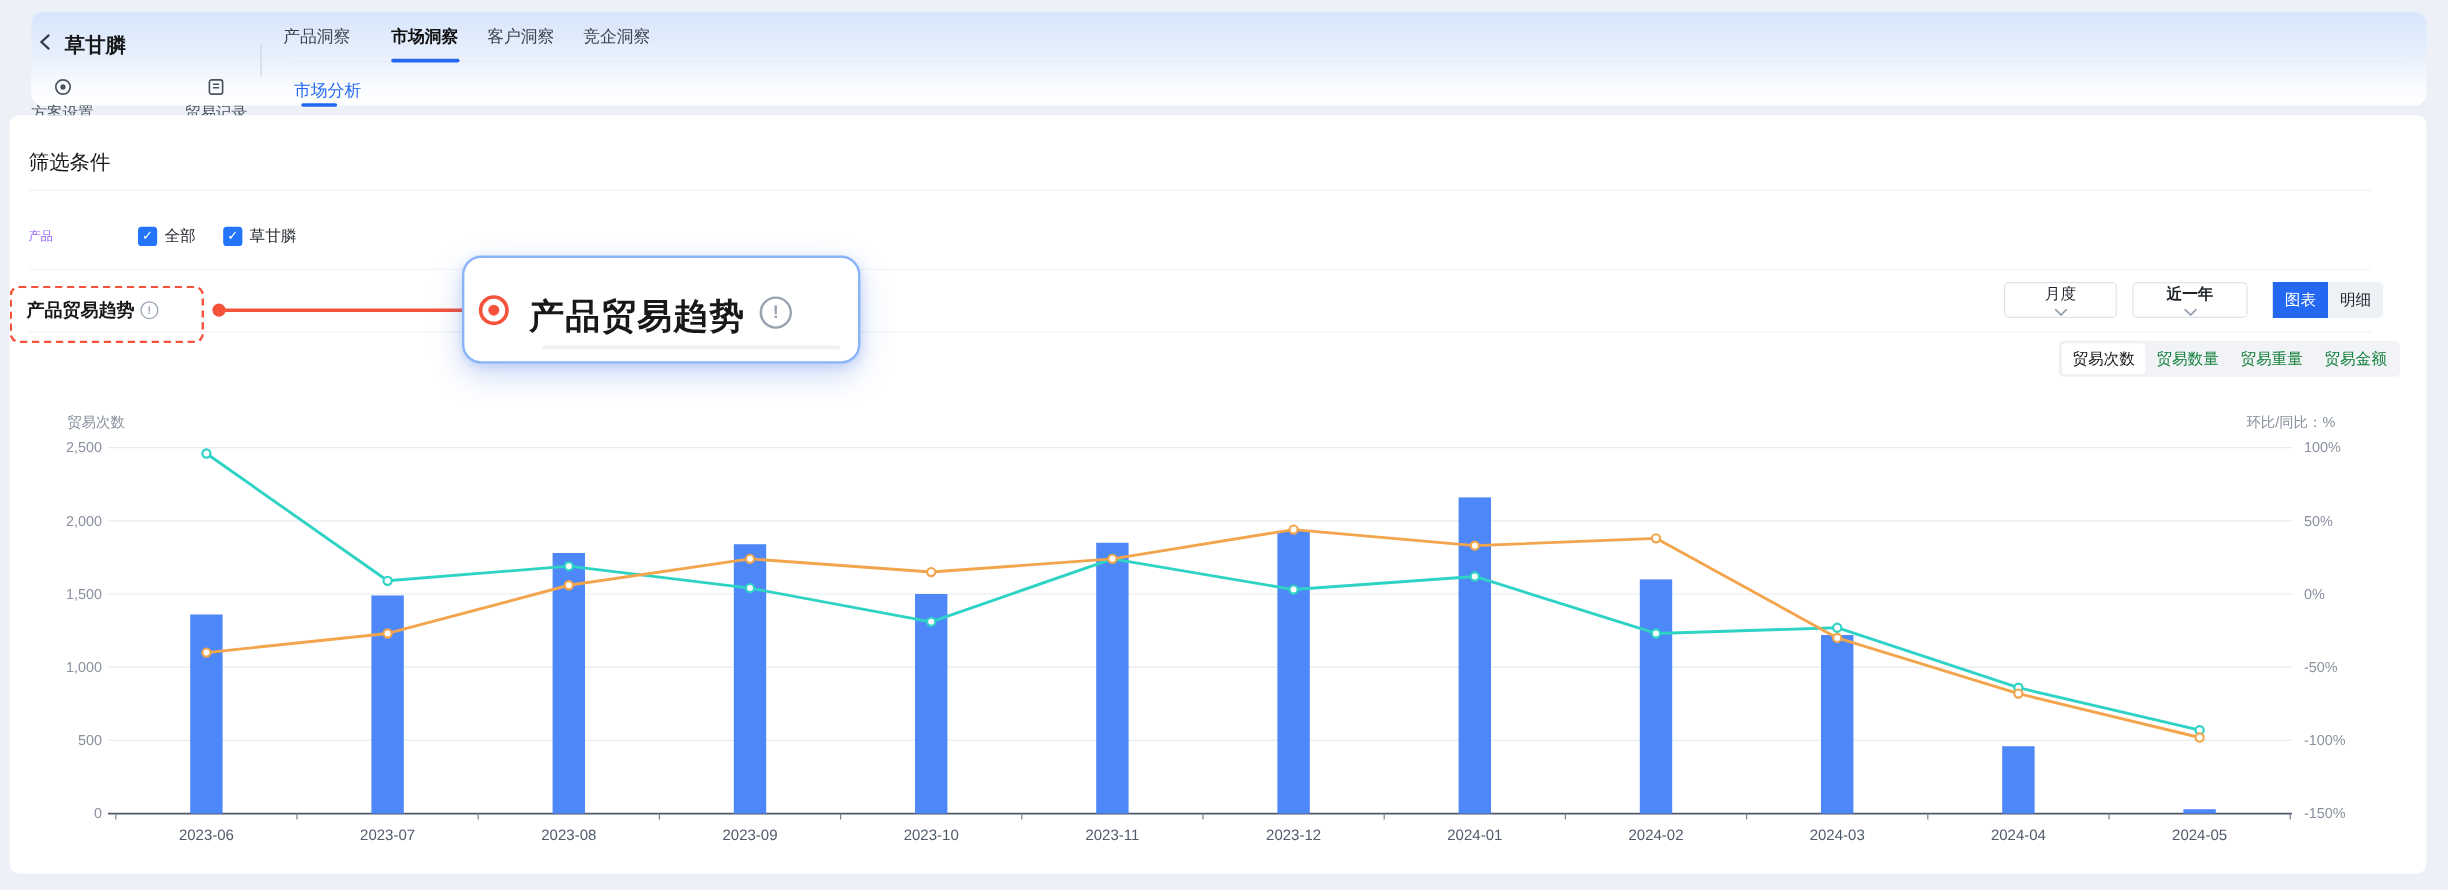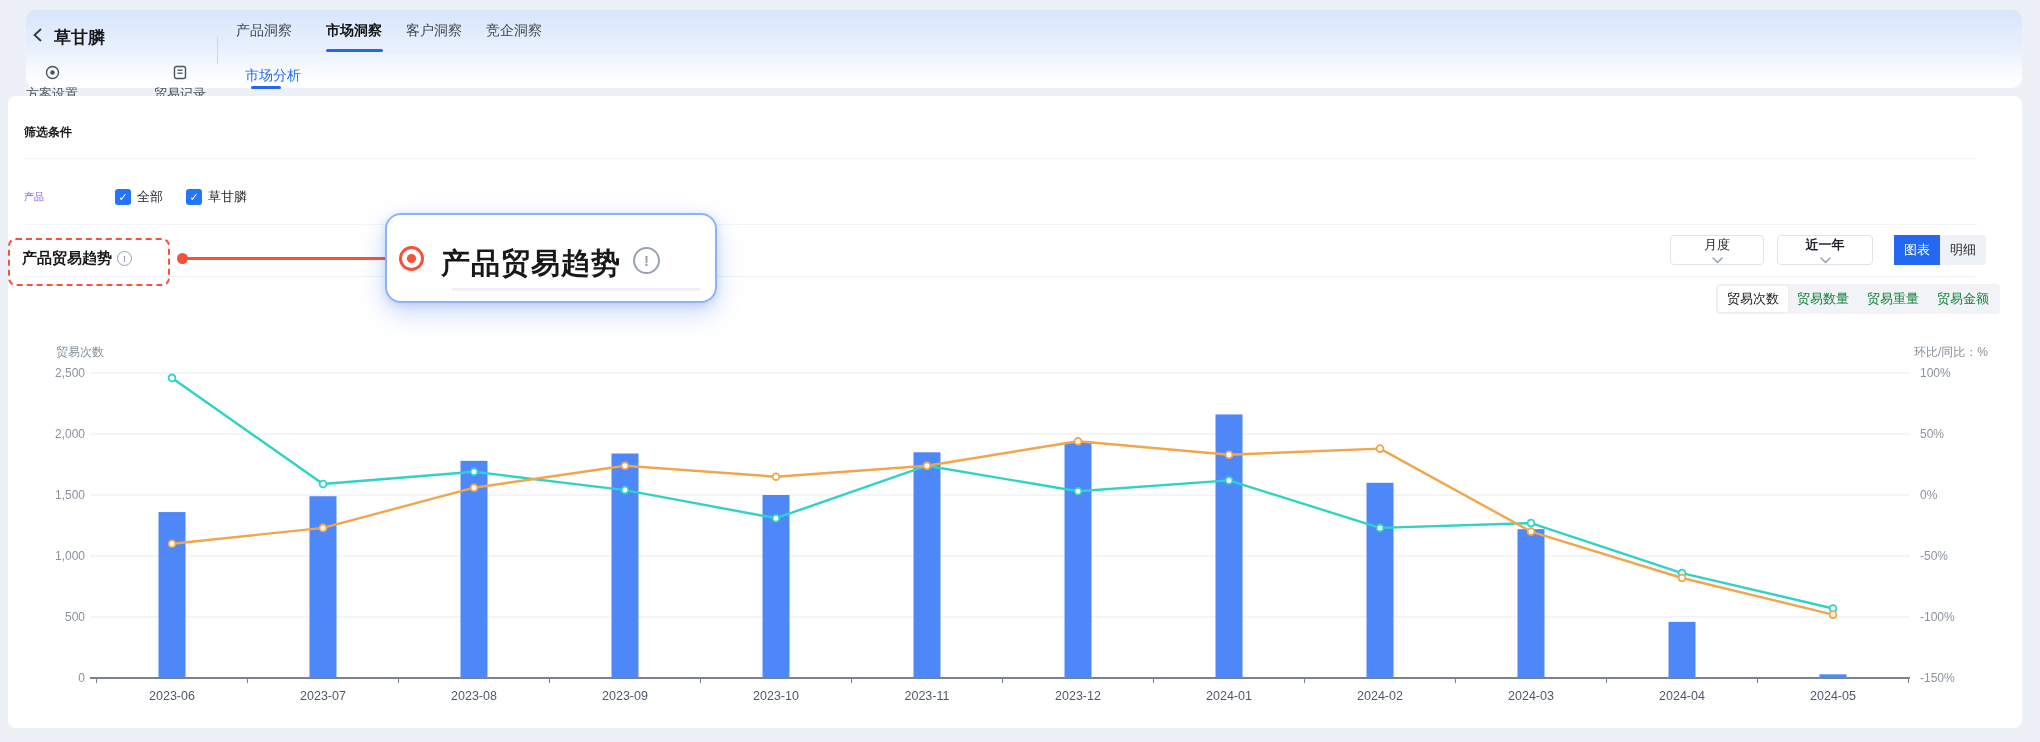--- a/index.html
+++ b/index.html
@@ -15,21 +15,21 @@
   .hdr-action svg{display:block;}
   .vdiv{left:217px;top:37px;width:1px;height:27px;background:#ccd6e6;}
   .tab{top:22px;font-size:14px;color:#3c434d;cursor:pointer;}
   .tab.active{font-weight:bold;color:#111;}
   .tabs-underline{left:245px;top:51px;width:1760px;height:1px;background:#e6ecf6;}
   .tab-ink{left:326px;top:49px;width:57px;height:3px;background:#2468f2;border-radius:2px;}
   .subtab{left:245px;top:67px;font-size:14px;color:#2468f2;font-weight:500;cursor:pointer;}
   .subtab-ink{left:251px;top:86px;width:30px;height:3px;background:#2468f2;border-radius:2px;}
   
   .main-card{left:8px;top:96px;width:2014px;height:632px;background:#fff;border-radius:8px;}
-  .filter-title{left:24px;top:124px;font-size:12px;font-weight:bold;color:#17181a;}
+  .filter-title{left:24px;top:124px;font-size:17px;font-weight:normal;color:#17181a;}
   .div1{left:24px;top:158px;width:1952px;height:1px;background:#f0f2f5;}
   .row-label{left:24px;top:190px;font-size:10px;color:#8b5cf6;}
   .cb{top:188px;display:flex;align-items:center;gap:6px;cursor:pointer;}
   .cb-box{width:16px;height:16px;border-radius:3px;background:#2275fc;color:#fff;font-size:11px;
           display:flex;align-items:center;justify-content:center;line-height:1;}
   .cb-label{font-size:13px;color:#1f2329;}
   .div2{left:24px;top:224px;width:1952px;height:1px;background:#f2f4f7;}
   .div3{left:24px;top:276px;width:1952px;height:1px;background:#f0f2f5;}
   
   .small-title{left:22px;top:249px;display:flex;align-items:center;gap:5px;}
@@ -147,21 +147,21 @@
   </div>
 
   <div class="abs metric-tabs">
     <div class="mtab active">贸易次数</div>
     <div class="mtab">贸易数量</div>
     <div class="mtab">贸易重量</div>
     <div class="mtab">贸易金额</div>
   </div>
 
   <div class="abs axis-title" style="left:56px;top:344px;">贸易次数</div>
-  <div class="abs axis-title" style="left:1872px;top:344px;margin-left:42px;">环比/同比：%</div>
+  <div class="abs axis-title" style="left:1872px;top:344px;">环比/同比：%</div>
 
   <svg id="chart-svg" class="abs" width="2040" height="742">
       <text x="85" y="682" text-anchor="end" font-size="12" fill="#8a919f">0</text>
       <text x="1920" y="682" text-anchor="start" font-size="12" fill="#8a919f">-150%</text>
       <line x1="90" y1="617" x2="1910" y2="617" stroke="#e8ebf0" stroke-width="1"></line>
       <text x="85" y="621" text-anchor="end" font-size="12" fill="#8a919f">500</text>
       <text x="1920" y="621" text-anchor="start" font-size="12" fill="#8a919f">-100%</text>
       <line x1="90" y1="556" x2="1910" y2="556" stroke="#e8ebf0" stroke-width="1"></line>
       <text x="85" y="560" text-anchor="end" font-size="12" fill="#8a919f">1,000</text>
       <text x="1920" y="560" text-anchor="start" font-size="12" fill="#8a919f">-50%</text>

